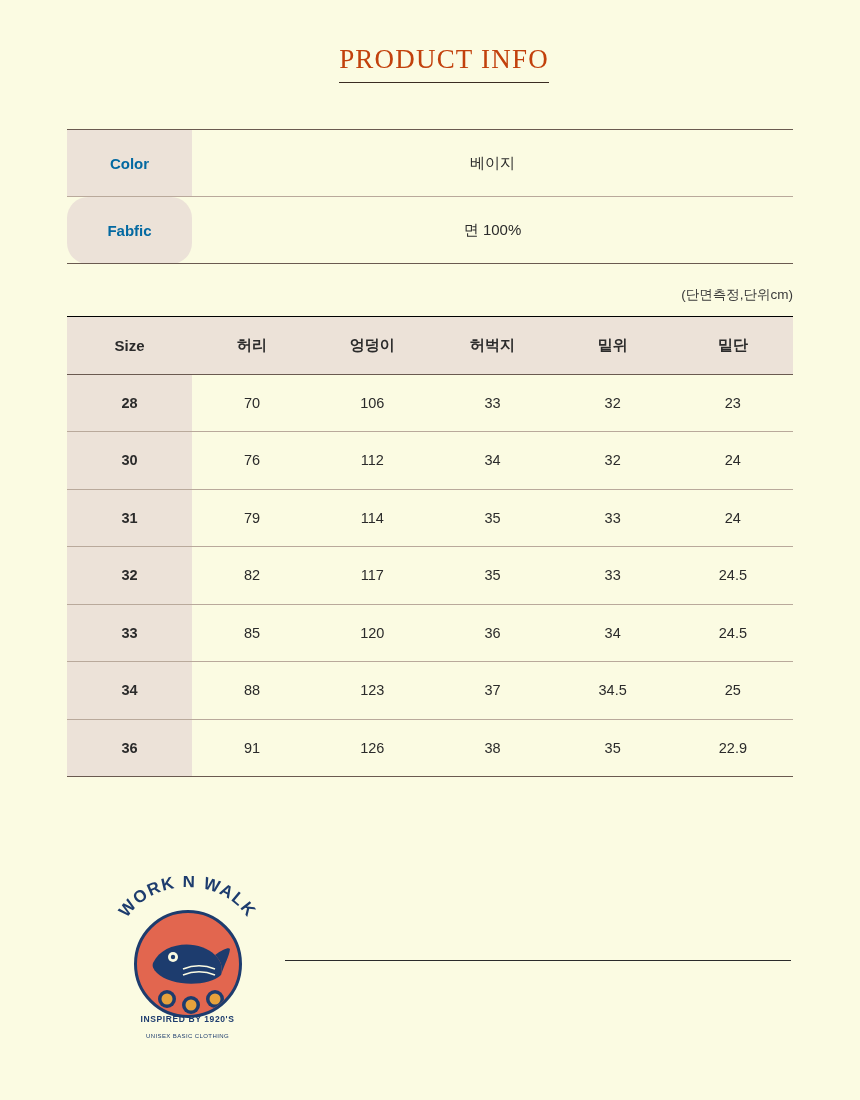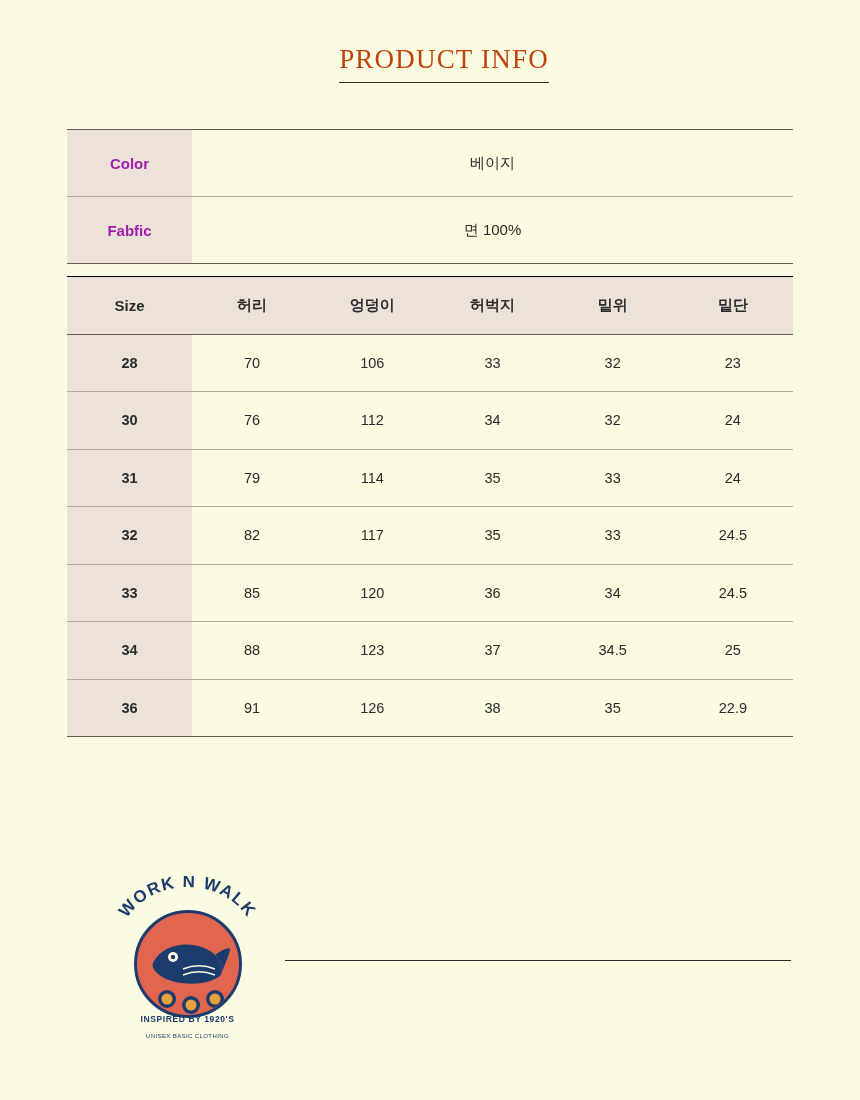--- a/index.html
+++ b/index.html
@@ -51,28 +51,29 @@
     border-top: 1px solid #6a5a50;
     border-bottom: 1px solid #6a5a50;
     font-size: 15px;
     vertical-align: middle;
   }
   .info-table tr:first-child td {
     border-bottom: 1px solid #b9a99b;
   }
   .info-table tr:last-child td {
     border-top: none;
+    border-radius: 21px;
   }
   .info-label {
     width: 123px;
     background: #ece2d8;
     text-align: center;
     font-weight: bold;
     font-size: 15px;
-    color: #a21caf;
+    color: #0369a1;
   }
   .info-value {
     text-align: center;
     color: #2b2b2b;
   }
 
   
   .note {
     width: 726px;
     margin: 22px auto 0 auto;
@@ -199,20 +200,21 @@
         <td class="info-label">Color</td>
         <td class="info-value">베이지</td>
       </tr>
       <tr>
         <td class="info-label">Fabfic</td>
         <td class="info-value">면 100%</td>
       </tr>
     </tbody>
   </table>
 
+  <div class="note">(단면측정,단위cm)</div>
 
   <table class="size-table">
     <thead>
       <tr>
         <th>Size</th>
         <th>허리</th>
         <th>엉덩이</th>
         <th>허벅지</th>
         <th>밑위</th>
         <th>밑단</th>

